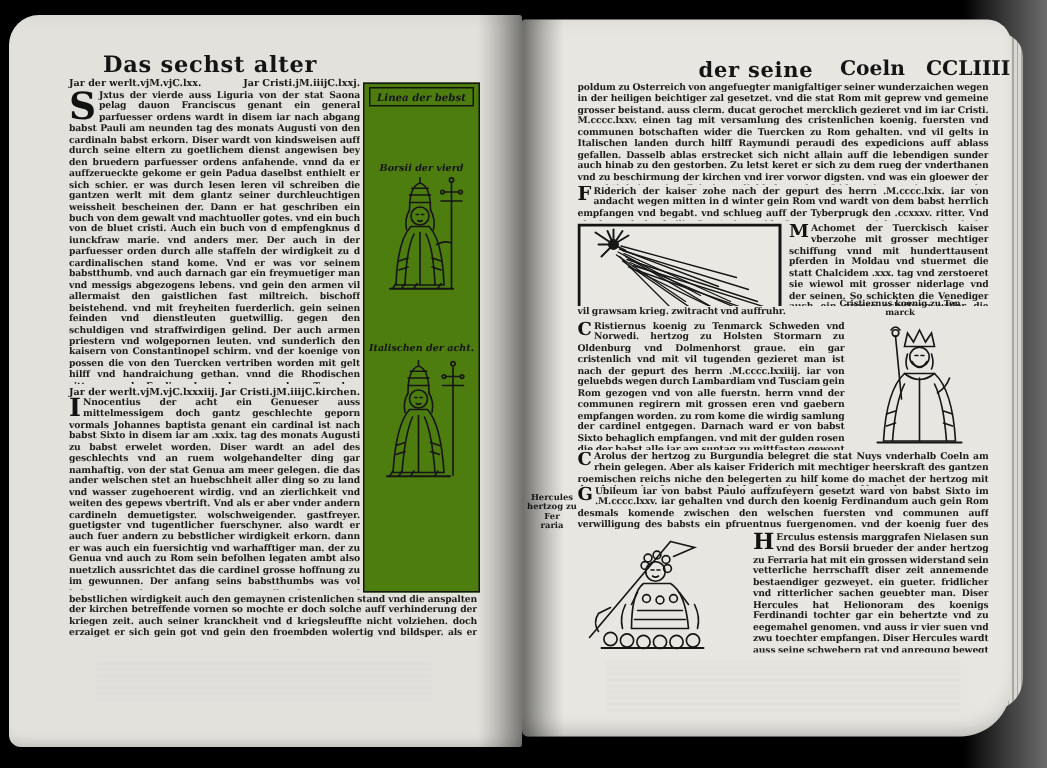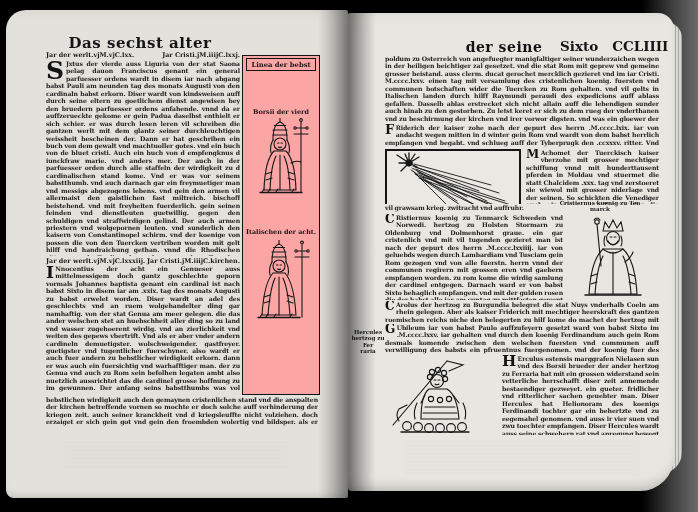--- a/index.html
+++ b/index.html
@@ -20,21 +20,21 @@
   .gutter{position:absolute;left:318px;top:10px;width:58px;height:488px;pointer-events:none;
        background:linear-gradient(to right,rgba(0,0,0,0),rgba(0,0,0,.28) 45%,rgba(0,0,0,.34) 55%,rgba(0,0,0,0));}
   .abs{position:absolute;}
   .pg-header{font-weight:bold;color:#141414;text-align:center;font-size:15px;letter-spacing:.5px;}
   .folio{display:flex;gap:14px;font-weight:bold;color:#141414;font-size:13.5px;}
   .dateline{display:flex;justify-content:space-between;font-size:6.4px;font-weight:bold;color:#1b1b1b;}
   .body-txt{font-size:6.15px;line-height:7.45px;font-weight:bold;color:#1e1d1c;
        text-align:justify;overflow:hidden;letter-spacing:-0.1px;word-spacing:-0.4px;}
   .dropcap{float:left;font-size:17px;line-height:14px;padding:0 1.5px 0 0;color:#121212;}
   .dropcap-lg{float:left;font-size:25px;line-height:21px;padding:0 2px 0 0;color:#121212;}
-  .sidebar{border:1.6px solid #141414;background:#fca5a5;}
+  .sidebar{border:1.6px solid #141414;background:#4d7c0f;font-style:italic;}
   .sidebar-title{border:1.3px solid #141414;margin:2px 3px;text-align:center;
        font-size:6.8px;font-weight:bold;padding:1.5px 0;color:#151515;}
   .caption{text-align:center;font-size:6.4px;font-weight:bold;color:#151515;}
   .margin-note{font-size:5.6px;line-height:6.4px;font-weight:bold;color:#1b1b1b;text-align:center;}
   .woodcut-comet{border:2px solid #141414;background:#e9e8e3;float:left;margin:0 5px 2px 0;}
   .float-right{float:right;margin:0 0 1px 4px;}
   .float-left{float:left;margin:0 5px 1px 0;}
   .ghost{position:absolute;filter:blur(1px);opacity:.5;
        background:repeating-linear-gradient(to bottom,rgba(90,90,88,.14) 0 1px,rgba(0,0,0,0) 1px 4px);}
   svg{display:block;}
@@ -120,21 +120,21 @@
       </svg>
     </div>
   </div>
 
   <div class="ghost" style="left:58px;top:432px;width:224px;height:26px;"></div>
 </div>
 
 <div class="page right-page">
   <div class="abs pg-header" style="left:96px;top:26px;width:120px;font-size:14px;">der seine</div>
   <div class="abs folio" style="left:212px;top:25px;">
-    <span>Sixto</span>
+    <span>Coeln</span>
     <span>CCLIIII</span>
   </div>
 
   <div class="abs body-txt" style="left:37px;top:42px;width:274px;height:68px;">poldum zu Osterreich von angefuegter manigfaltiger seiner wunderzaichen wegen in der heiligen beichtiger zal gesetzet. vnd die stat Rom mit geprew vnd gemeine grosser beistand. auss clerm. ducat gerochet mercklich gezieret vnd im iar Cristi. M.cccc.lxxv. einen tag mit versamlung des cristenlichen koenig. fuersten vnd communen botschaften wider die Tuercken zu Rom gehalten. vnd vil gelts in Italischen landen durch hilff Raymundi peraudi des expedicions auff ablass gefallen. Dasselb ablas erstrecket sich nicht allain auff die lebendigen sunder auch hinab zu den gestorben. Zu letst keret er sich zu dem rueg der vnderthanen vnd zu beschirmung der kirchen vnd irer vorwor digsten. vnd was ein gloewer der gerechtigkeit. ein fleissiger liebhaber des frids. ein emsiger verreder vberfluessiger getrewnis. ein gelassener fuerderer gelerter vnd frumer leut. gein den armen barmhertzig. gein den bekuemmerten mitleidlich. gein den fuersten vnd communen milte vnd guetig gein got vnd seinen heiligen erenbietlich. zu letst starb er in dem achten iar seins babstthumbs nach der gepurt Cristi. M.cccc.xcij. iar.</div>
 
   <div class="abs body-txt" style="left:37px;top:111px;width:274px;height:23px;">
     <span class="dropcap" style="font-size:13px;line-height:12px;">F</span><span>Riderich der kaiser zohe nach der gepurt des herrn .M.cccc.lxix. iar von andacht wegen mitten in d winter gein Rom vnd wardt von dem babst herrlich empfangen vnd begabt. vnd schlueg auff der Tyberprugk den .ccxxxv. ritter. Vnd als darnach das heilig Creutz ime widerfarung wz so verrichtet er sy durch der hertzog</span>
   </div>
 
   <div class="abs body-txt" style="left:37px;top:136px;width:274px;height:55px;">

